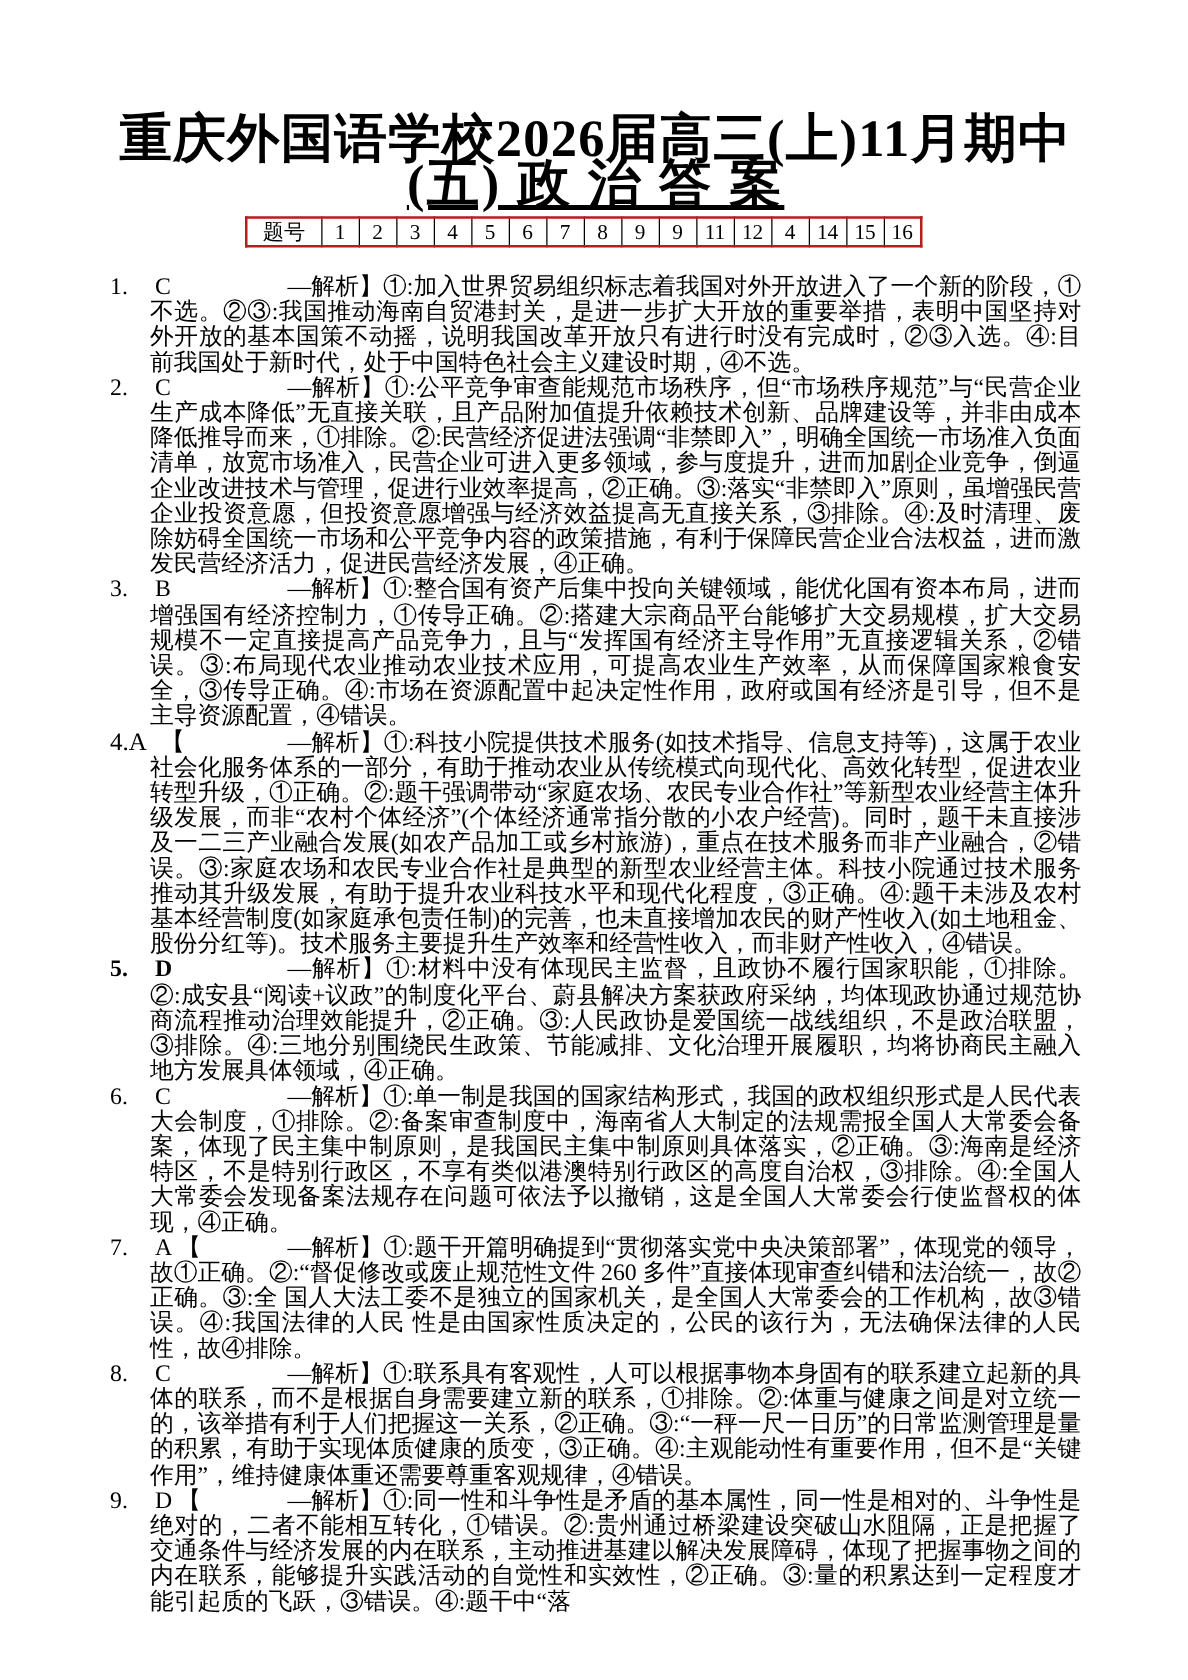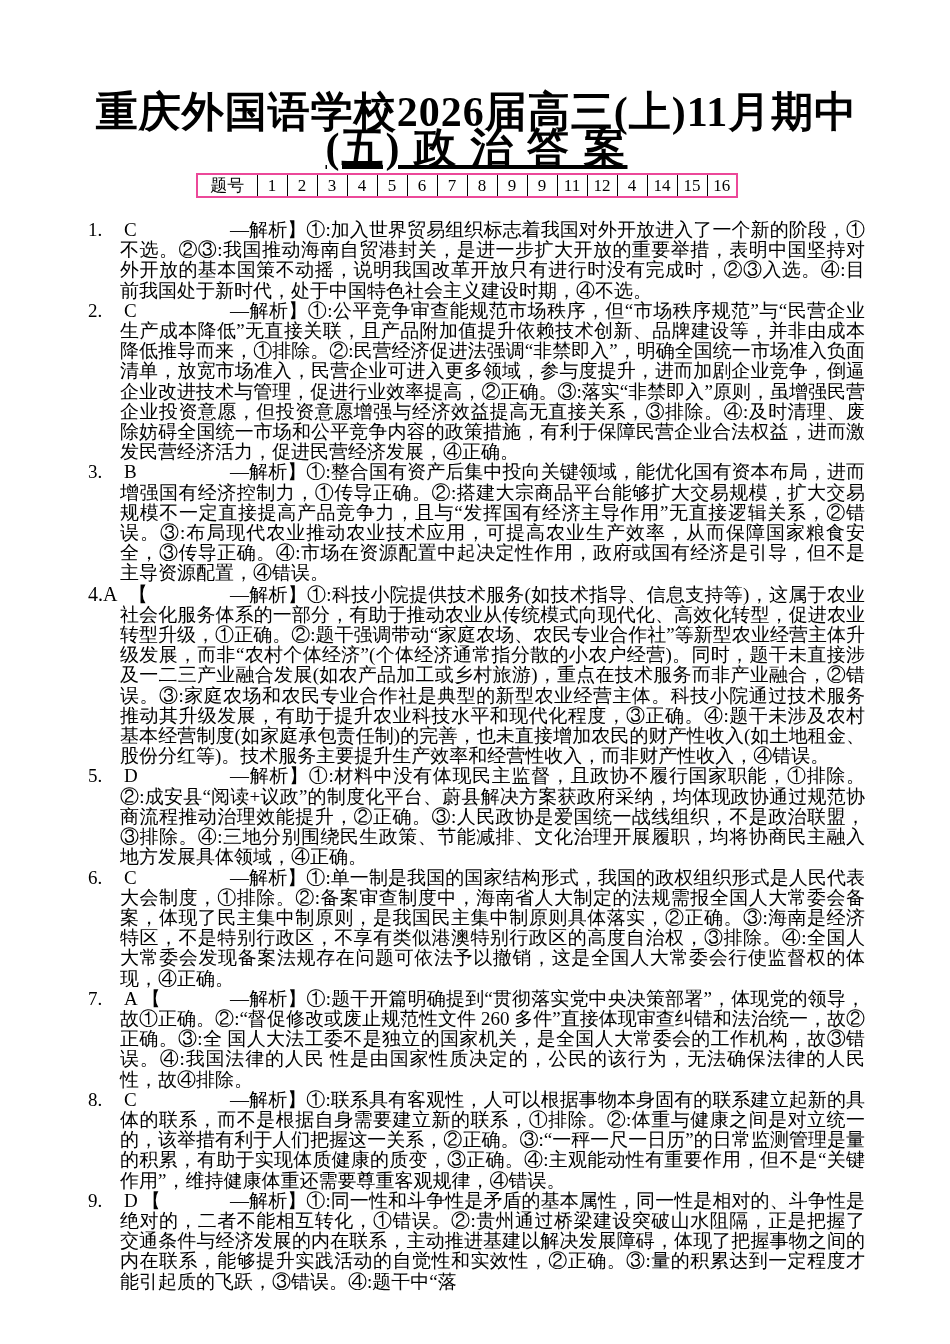--- a/index.html
+++ b/index.html
@@ -10,21 +10,21 @@
     color: #000;
     overflow: hidden;
   }
   .page { padding: 94px 85px 0 88px; }
   .title { text-align: center; font-weight: bold; font-size: 42px; line-height: 36px; letter-spacing: 1px; }
   .title.sub { letter-spacing: 2px; text-decoration: underline; }
   table.answers {
     border-collapse: collapse;
     margin: 7px 0 0 108px;
     font-size: 17px;
-    border: 2px solid #ec4899;
+    border: 2px solid #b91c1c;
   }
   table.answers td {
     border: 1px solid #000;
     text-align: center;
     height: 23px;
     width: 30px;
     padding: 0 2px;
     line-height: 1;
   }
   table.answers td.hdr { width: 60px; }
@@ -32,21 +32,21 @@
   .item { text-align: justify; padding-left: 32px; }
   .item .marker {
     display: inline-block;
     margin-left: -32px;
     width: 142px;
     white-space: nowrap;
     vertical-align: baseline;
   }
   .marker .num { display: inline-block; min-width: 36px; }
   .marker .bracket { margin-left: 4px; }
-  .marker.bold { font-weight: normal; }
+  .marker.bold { font-weight: bold; }
   .marker.large { font-size: 20px; }
 </style>
 </head>
 <body>
 
 <div class="page">
 
   <div class="title">重庆外国语学校2026届高三(上)11月期中</div>
   <div class="title sub">(五) 政 治 答 案</div>
 

